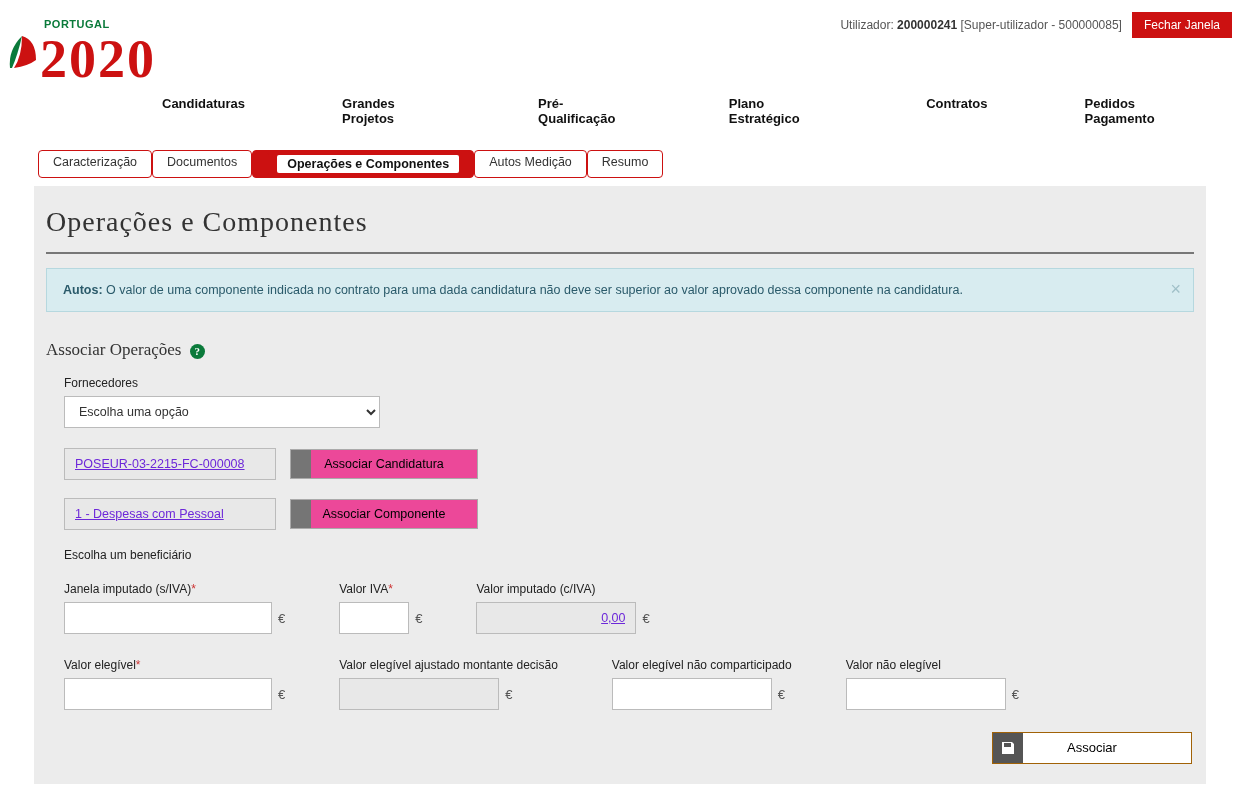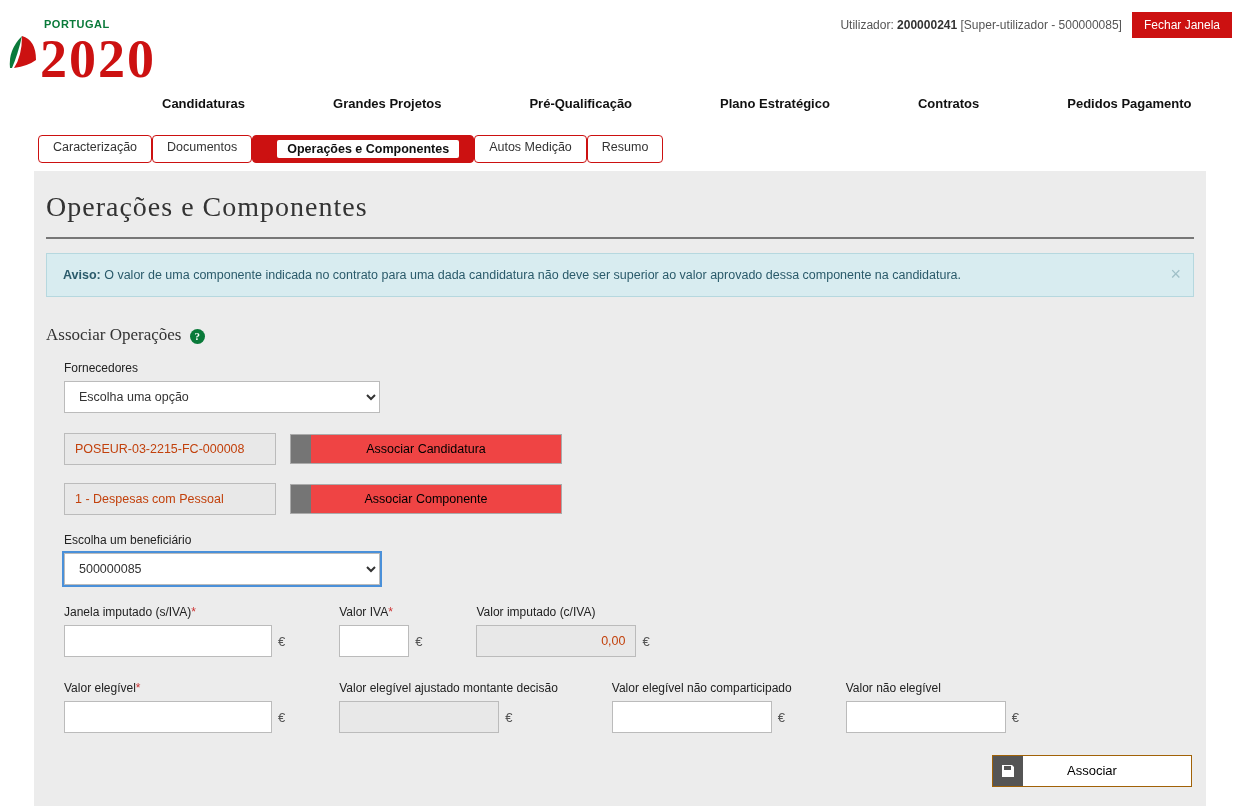--- a/index.html
+++ b/index.html
@@ -7,21 +7,21 @@
 .container { width: 1240px; margin: 0 auto; }
 .header { display: flex; justify-content: space-between; align-items: flex-start; padding: 12px 8px 0 8px; }
 .logo { width: 160px; height: 60px; position: relative; }
 .logo-leaf { position: absolute; left: 0; top: 18px; width: 30px; height: 40px; }
 .logo-small { position: absolute; left: 36px; top: 6px; font-size: 11px; font-weight: bold; color: #0a7a3a; letter-spacing: 0.5px; }
 .logo-big { position: absolute; left: 32px; top: 16px; font-size: 54px; font-weight: bold; color: #cc1111; letter-spacing: 2px; font-family: Georgia, serif; }
 .user-bar { display: flex; align-items: center; gap: 10px; font-size: 12px; color: #555; }
 .user-bar .user-label { }
 .user-bar .user-id { font-weight: bold; color: #333; }
 .close-btn { background: #cc1111; color: #fff; border: none; padding: 6px 12px; font-size: 12px; cursor: pointer; font-weight: normal; }
-.main-nav { display: flex; gap: 4px; padding: 24px 0 10px 120px; }
+.main-nav { display: flex; gap: 13px; padding: 24px 0 10px 120px; }
 .main-nav a { font-weight: bold; font-size: 13px; color: #111; text-decoration: none; padding: 0 42px; cursor: pointer; }
 .content-wrap { background: #ececec; margin: 0 34px; padding: 0; }
 .tabs { display: flex; padding: 14px 0 8px 4px; background: #fff; }
 .tab { border: 1.5px solid #cc1111; border-radius: 4px; padding: 4px 14px; font-size: 12.5px; cursor: pointer; background: #fff; color: #333; }
 .tab.active { background: #cc1111; color: #111; font-weight: bold; position: relative; padding-left: 24px; }
 .tab.active::before { content: ""; position: absolute; left: 2px; top: 2px; width: 14px; height: calc(100% - 4px); background: #cc1111; border-radius: 2px; }
 .tab-active-inner { background: #fff; border-radius: 2px; padding: 2px 10px; display: inline-block; }
 .page { background: #ececec; padding: 20px 12px 20px 12px; }
 .page-title { font-size: 28px; color: #333; font-weight: 400; font-family: Georgia, 'Times New Roman', serif; letter-spacing: 1px; margin-bottom: 14px; }
 .hr { border: none; border-top: 2px solid #777; margin-bottom: 14px; }
@@ -30,23 +30,23 @@
 .alert-close { position: absolute; right: 12px; top: 10px; font-size: 18px; color: #a0c0c8; cursor: pointer; background: none; border: none; }
 .section-title { font-size: 17px; color: #333; font-weight: 500; font-family: Georgia, serif; margin-bottom: 16px; }
 .help-icon { display: inline-block; width: 15px; height: 15px; background: #0a7a3a; color: #fff; border-radius: 50%; text-align: center; font-size: 11px; line-height: 15px; font-weight: bold; margin-left: 4px; vertical-align: middle; cursor: pointer; }
 .form-area { padding-left: 18px; }
 .form-group { margin-bottom: 20px; }
 .form-label { font-size: 12px; font-weight: normal; color: #222; display: block; margin-bottom: 6px; }
 .required { color: #cc3333; }
 select.form-control, input.form-control { border: 1px solid #bbb; background: #fff; padding: 7px 10px; font-size: 12.5px; color: #333; height: 32px; }
 select.form-control { width: 316px; }
 input.form-control { width: 212px; }
-input[readonly], .readonly { background: #e8e8e8; color: #c2410c; }
+input[readonly], .readonly { background: #e8e8e8; color: #6d28d9; text-decoration: underline; }
 .assoc-row { display: flex; align-items: center; gap: 14px; margin-bottom: 18px; }
-.assoc-btn { position: relative; border: 1px solid #aaa; background: #ef4444; padding: 0; height: 30px; width: 272px; cursor: pointer; font-size: 12.5px; }
+.assoc-btn { position: relative; border: 1px solid #aaa; background: #ec4899; padding: 0; height: 30px; width: 188px; cursor: pointer; font-size: 12.5px; }
 .assoc-btn .btn-handle { position: absolute; left: 0; top: 0; width: 20px; height: 100%; background: #757575; }
 .assoc-btn .btn-text { display: block; text-align: center; line-height: 28px; }
 .small-select { width: 198px; }
 .money-row { display: flex; gap: 54px; margin-bottom: 24px; }
 .money-row2 { display: flex; gap: 54px; }
 .money-col { }
 .money-input-wrap { display: flex; align-items: center; gap: 6px; }
 .money-input-wrap .cur { font-size: 13px; color: #555; }
 .money-input-wrap input { text-align: right; }
 .money-input-wrap input.short { width: 70px; }
@@ -99,21 +99,21 @@
     <div class="tab">Autos Medição</div>
     <div class="tab">Resumo</div>
   </div>
 
   <div class="content-wrap">
     <div class="page">
       <h1 class="page-title">Operações e Componentes</h1>
       <hr class="hr">
 
       <div class="alert">
-        <span class="aviso-label">Aviso:</span><span> O valor de uma componente indicada no contrato para uma dada candidatura não deve ser superior ao valor aprovado dessa componente na candidatura.</span>
+        <span class="aviso-label">Autos:</span><span> O valor de uma componente indicada no contrato para uma dada candidatura não deve ser superior ao valor aprovado dessa componente na candidatura.</span>
         <button class="alert-close">×</button>
       </div>
 
       <div class="section-title">
         <span>Associar Operações</span>
         <span class="help-icon">?</span>
       </div>
 
       <div class="form-area">
         <div class="form-group">
@@ -134,23 +134,20 @@
         <div class="assoc-row">
           <input class="form-control readonly" readonly="" value="1 - Despesas com Pessoal" style="">
           <button class="assoc-btn">
             <span class="btn-handle"></span>
             <span class="btn-text">Associar Componente</span>
           </button>
         </div>
 
         <div class="form-group">
           <label class="form-label">Escolha um beneficiário</label>
-          <select class="form-control small-select focused-select">
-            <option>500000085</option>
-          </select>
         </div>
 
         <div class="money-row">
           <div class="money-col">
             <label class="form-label">
               <span>Janela imputado (s/IVA)</span><span class="required">*</span>
             </label>
             <div class="money-input-wrap">
               <input class="form-control wide" style="">
               <span class="cur">€</span>

